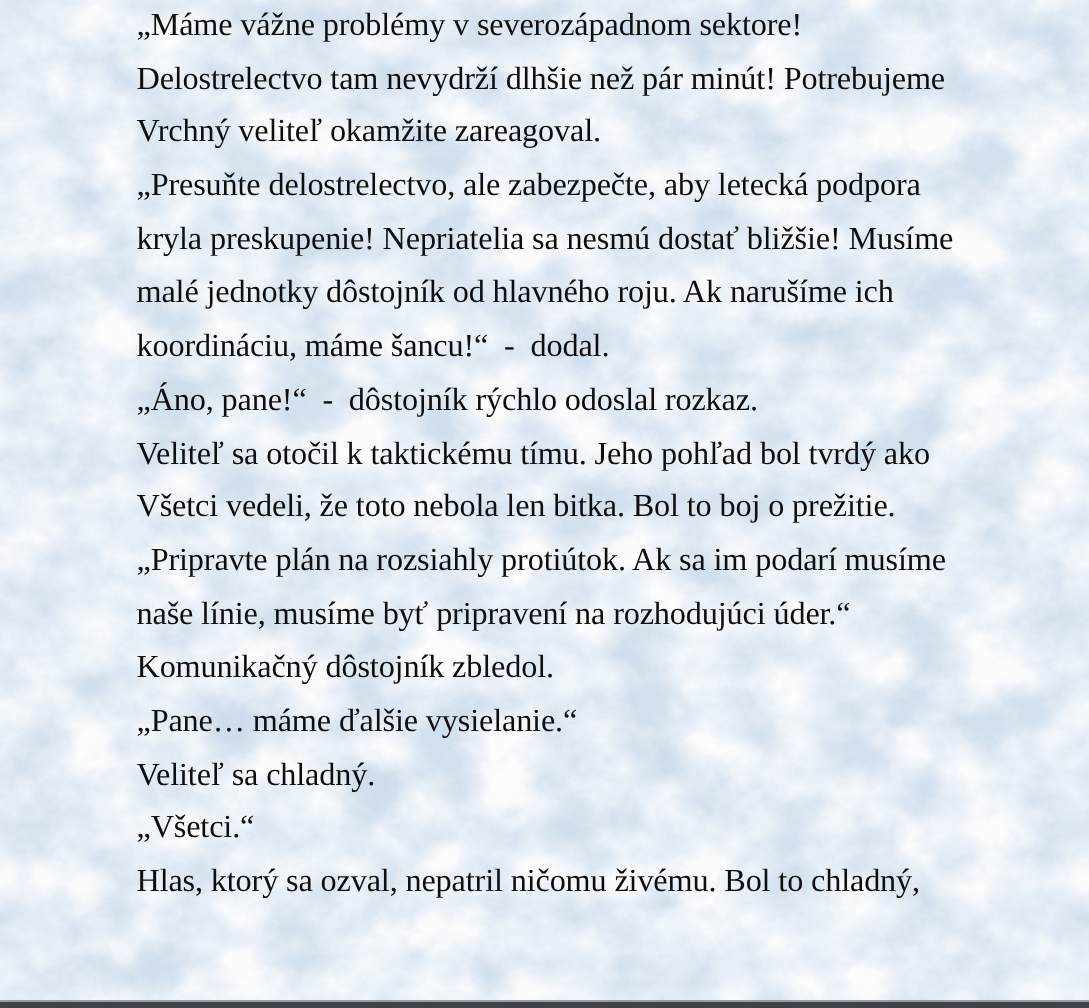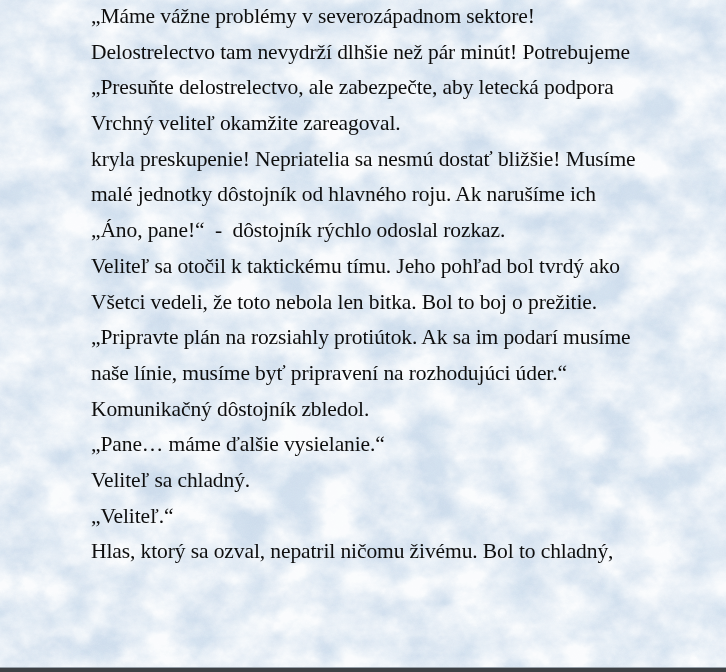--- a/index.html
+++ b/index.html
@@ -77,31 +77,32 @@
     </defs>
     <rect width="726" height="672" fill="#cddcec"></rect>
     <rect width="726" height="672" filter="url(#mottleDark)" opacity="0.8"></rect>
     <rect width="726" height="672" filter="url(#mottleLight)" opacity="0.9"></rect>
     <rect width="726" height="672" filter="url(#grain)" opacity="0.25"></rect>
   </svg>
 
   <div class="text-block">
     <div class="line">„Máme vážne problémy v severozápadnom sektore!</div>
     <div class="line">Delostrelectvo tam nevydrží dlhšie než pár minút! Potrebujeme</div>
+    <div class="line">Vrchný veliteľ okamžite zareagoval.</div>
     <div class="line">„Presuňte delostrelectvo, ale zabezpečte, aby letecká podpora</div>
-    <div class="line">Vrchný veliteľ okamžite zareagoval.</div>
     <div class="line">kryla preskupenie! Nepriatelia sa nesmú dostať bližšie! Musíme</div>
     <div class="line">malé jednotky dôstojník od hlavného roju. Ak narušíme ich</div>
+    <div class="line">koordináciu, máme šancu!“  -  dodal.</div>
     <div class="line">„Áno, pane!“  -  dôstojník rýchlo odoslal rozkaz.</div>
     <div class="line">Veliteľ sa otočil k taktickému tímu. Jeho pohľad bol tvrdý ako</div>
     <div class="line">Všetci vedeli, že toto nebola len bitka. Bol to boj o prežitie.</div>
     <div class="line">„Pripravte plán na rozsiahly protiútok. Ak sa im podarí musíme</div>
     <div class="line">naše línie, musíme byť pripravení na rozhodujúci úder.“</div>
     <div class="line">Komunikačný dôstojník zbledol.</div>
     <div class="line">„Pane… máme ďalšie vysielanie.“</div>
     <div class="line">Veliteľ sa chladný.</div>
-    <div class="line">„Veliteľ.“</div>
+    <div class="line">„Všetci.“</div>
     <div class="line">Hlas, ktorý sa ozval, nepatril ničomu živému. Bol to chladný,</div>
   </div>
 
   <div class="bottom-bar"></div>
 
 </div>
 
 </body></html>

